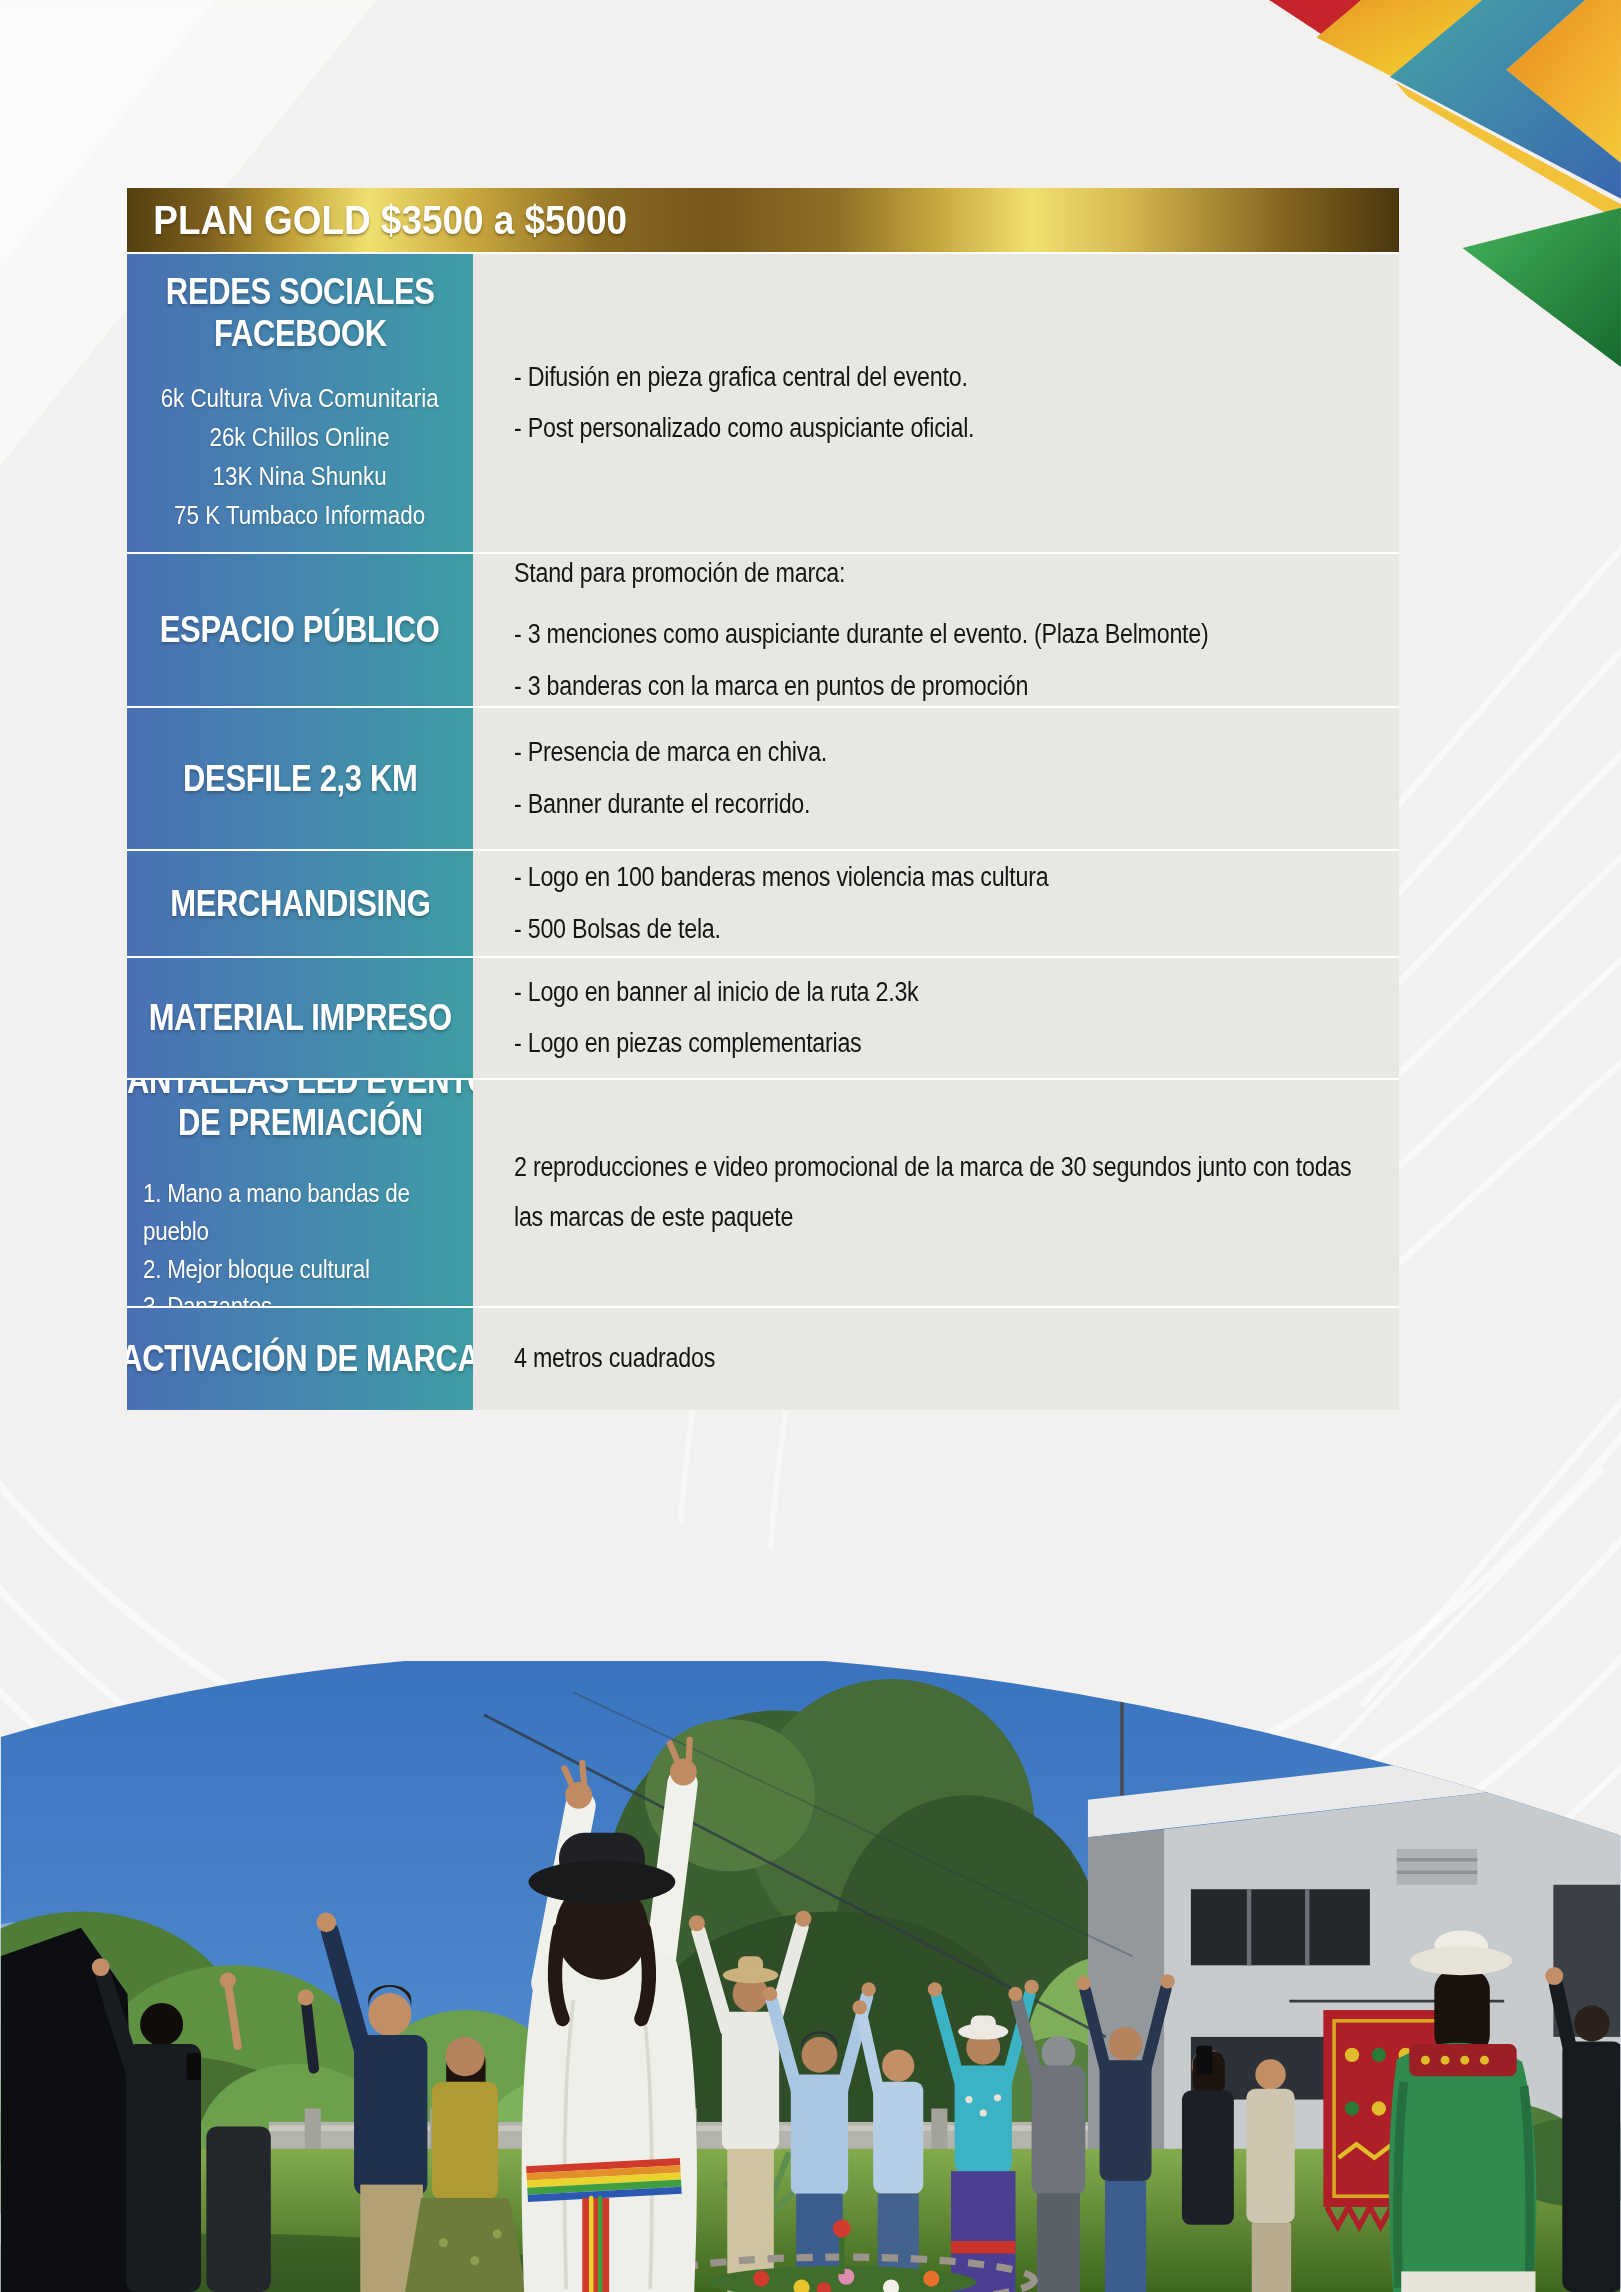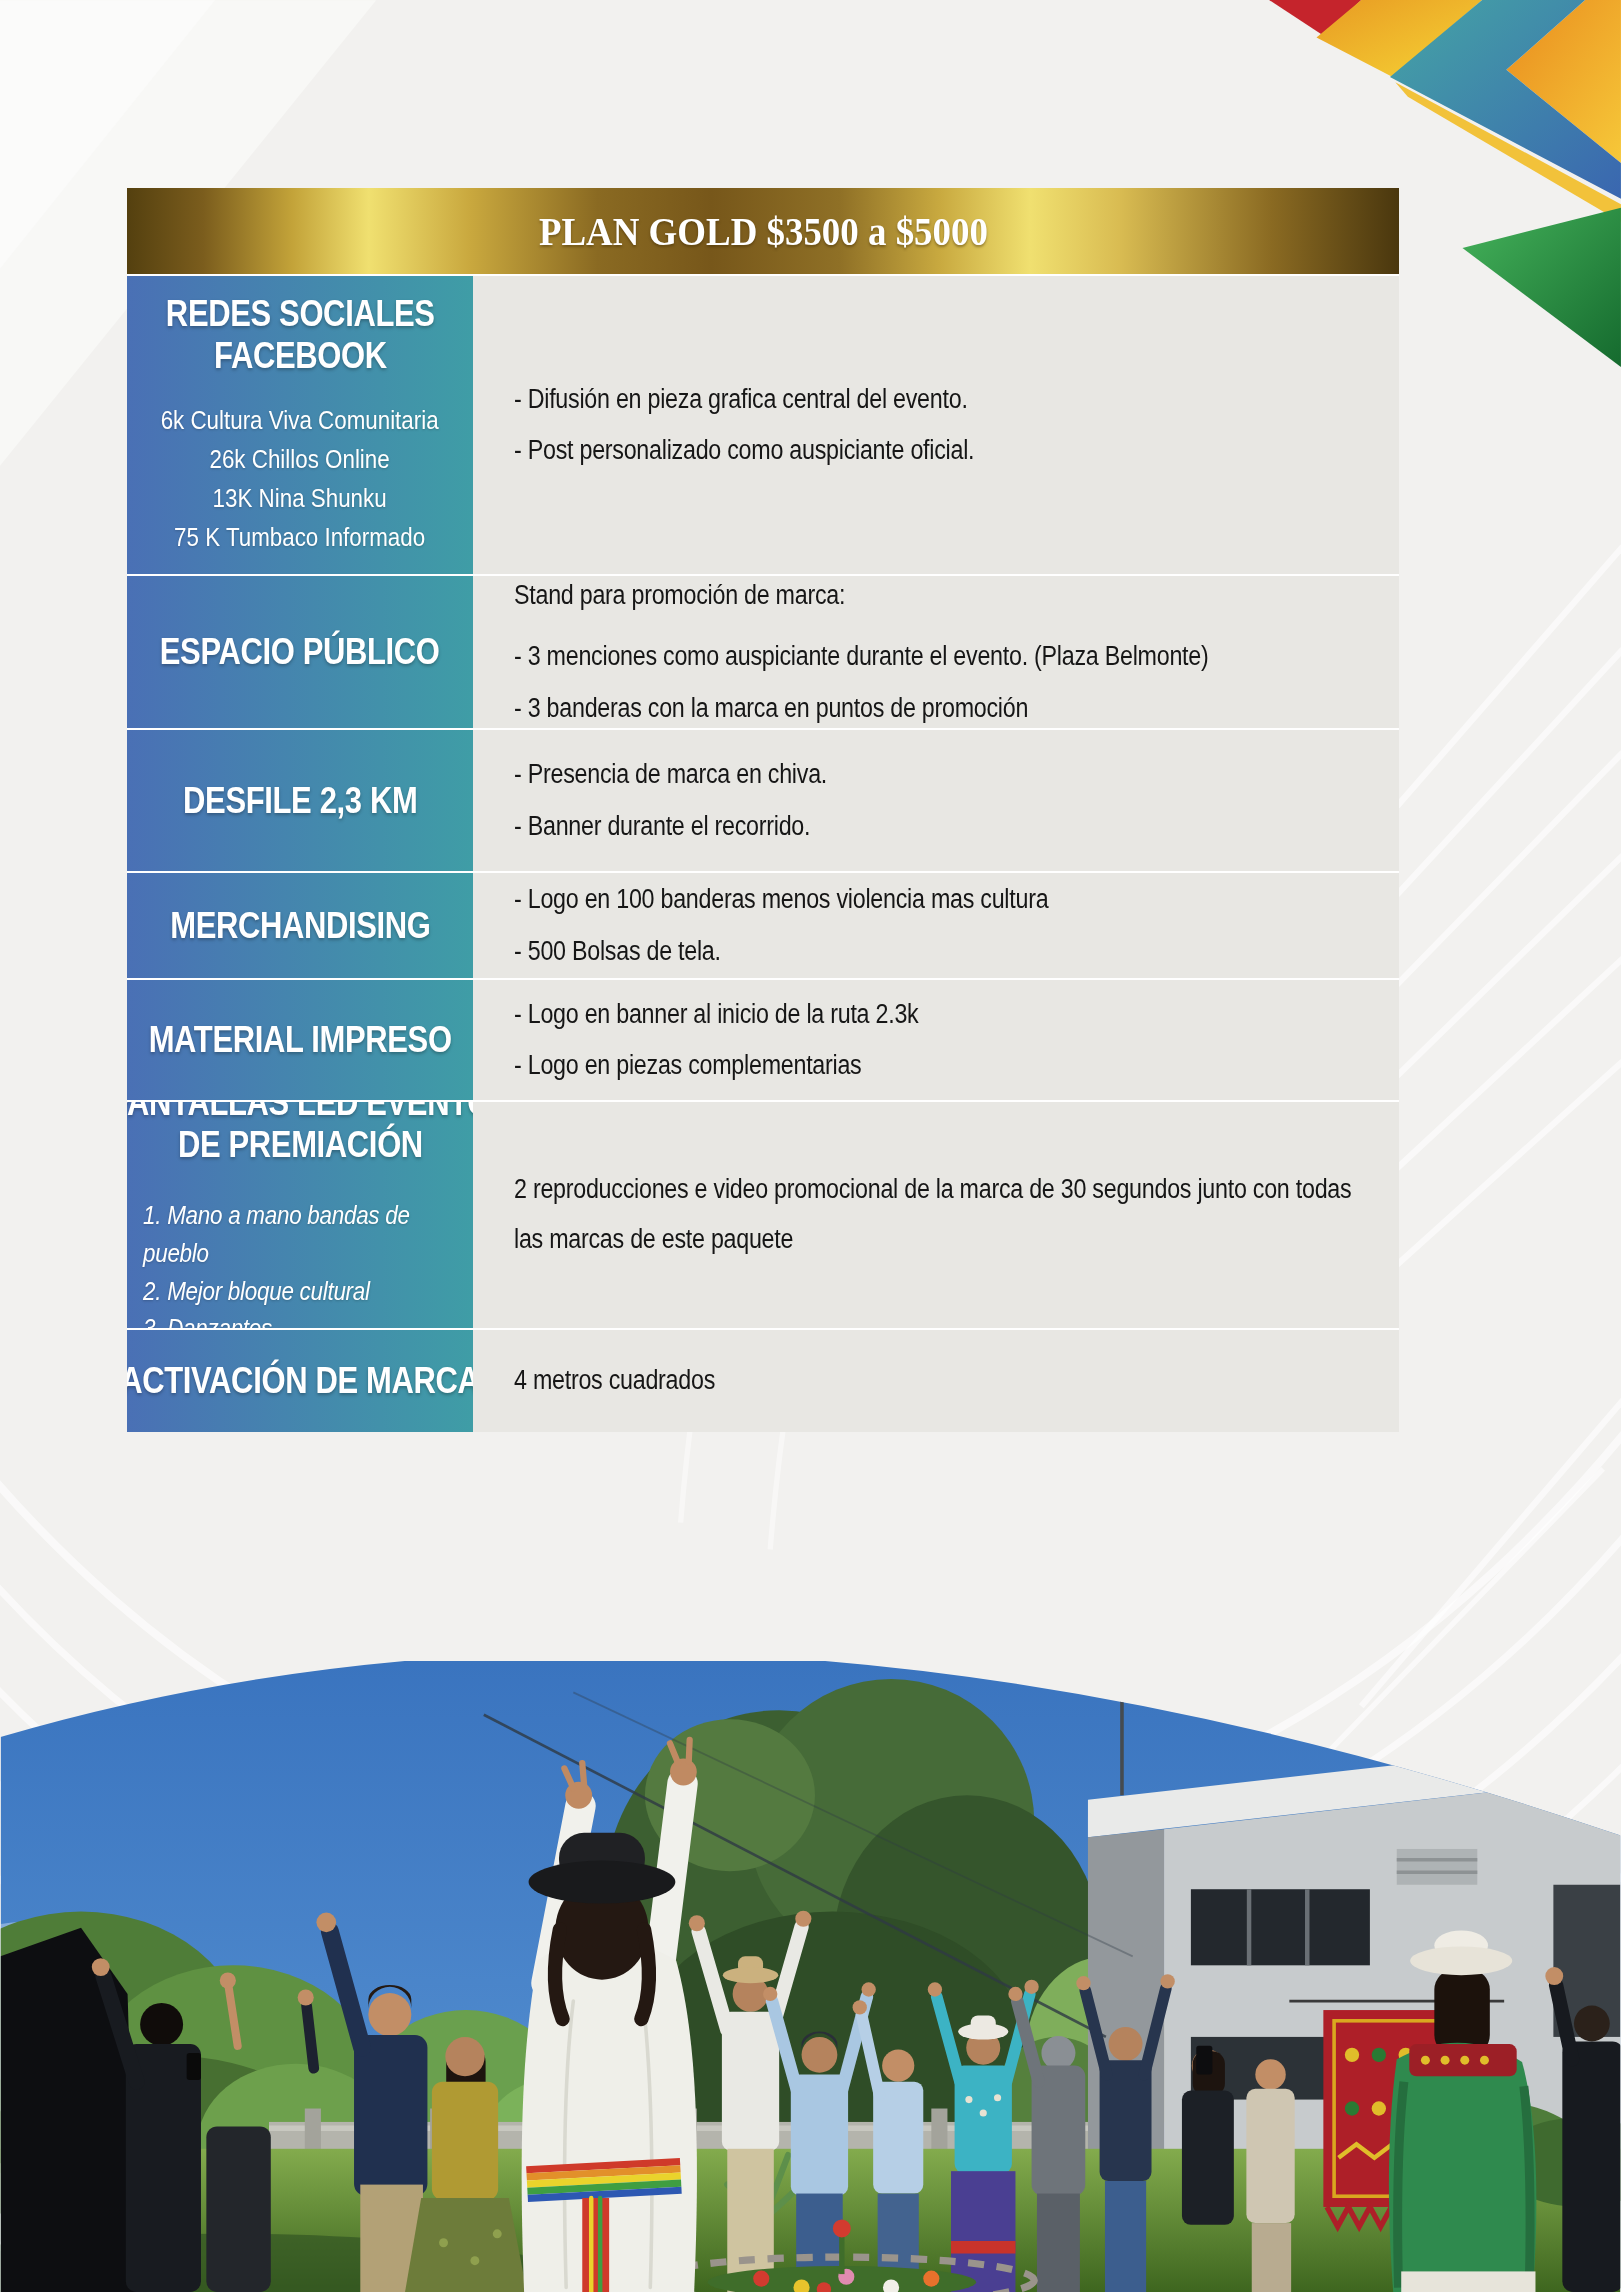--- a/index.html
+++ b/index.html
@@ -8,23 +8,22 @@
     background:#f2f1ef;
     font-family:"Liberation Sans",sans-serif;
   }
   svg{display:block}
   
   .bg-curves{position:absolute;left:0;top:0;width:1621px;height:2293px;pointer-events:none;}
   .corner-decor{position:absolute;right:0;top:0;width:412px;height:385px;}
   
   .plan-table{position:absolute;left:127px;top:188px;width:1272px;}
   .gold-header{
-    height:86px;display:flex;align-items:center;justify-content:center;
+    height:64px;display:flex;align-items:center;
     background:linear-gradient(90deg,#54400f 0%,#7b5d1d 6%,#c3a339 13%,#f0e070 19%,#c9a83e 27%,#8a6a22 37%,#77571a 46%,#8f7026 56%,#c9aa40 64%,#f0e070 71%,#d9bc52 78%,#8a6a22 90%,#4a370e 100%);
-    font-family:Liberation Serif, serif;
   }
   .gold-header span{
     font-size:41px;font-weight:bold;color:#fff;letter-spacing:0px;
     text-shadow:0 1.8px 2.7px rgba(60,40,0,.45);
     display:inline-block;transform:scaleX(.9);
   }
   .row{display:flex;border-top:2.7px solid #fff;box-sizing:border-box;}
   .r1{height:109px}.r2{height:300px}.r3{height:154px}.r4{height:143px}
   .r5{height:107px}.r6{height:122px}.r7{height:228px}.r8{height:104px}
   .cell-left{
@@ -35,21 +34,21 @@
   }
   .cell-right{
     flex:1;background:#e8e7e3;box-sizing:border-box;overflow:hidden;
     display:flex;flex-direction:column;justify-content:center;
     padding:9px 36px 9px 41px;color:#161616;
   }
   .hline{font-size:36px;font-weight:bold;line-height:1.16;letter-spacing:-0.4px;
     text-shadow:0 1.8px 3.6px rgba(0,0,0,.28);}
   .sline{font-size:26px;font-weight:400;line-height:1.5;text-shadow:0 0.9px 2.7px rgba(0,0,0,.22);}
   .subs{margin-top:25px;}
-  .subs-left{align-self:stretch;text-align:left;padding-left:7.2px;margin-top:32px;font-style:italic;}
+  .subs-left{align-self:stretch;text-align:left;padding-left:7.2px;margin-top:32px;}
   .subs-left .sline{line-height:1.45;}
   .cell-right p{margin:6.3px 0;font-size:27px;line-height:1.45;font-weight:400;}
   .row.r7 .cell-right p{line-height:1.85;}
   .gap-after{margin-bottom:16px !important;}
   .squeeze{display:block;width:116%;transform:scaleX(.862);transform-origin:left center;letter-spacing:-0.3px;}
   .squeeze-c{display:block;transform:scaleX(.86);transform-origin:center center;white-space:nowrap;}
   
   .photo{position:absolute;left:0;top:1661px;width:1621px;height:631px;}
 </style>
 </head>

